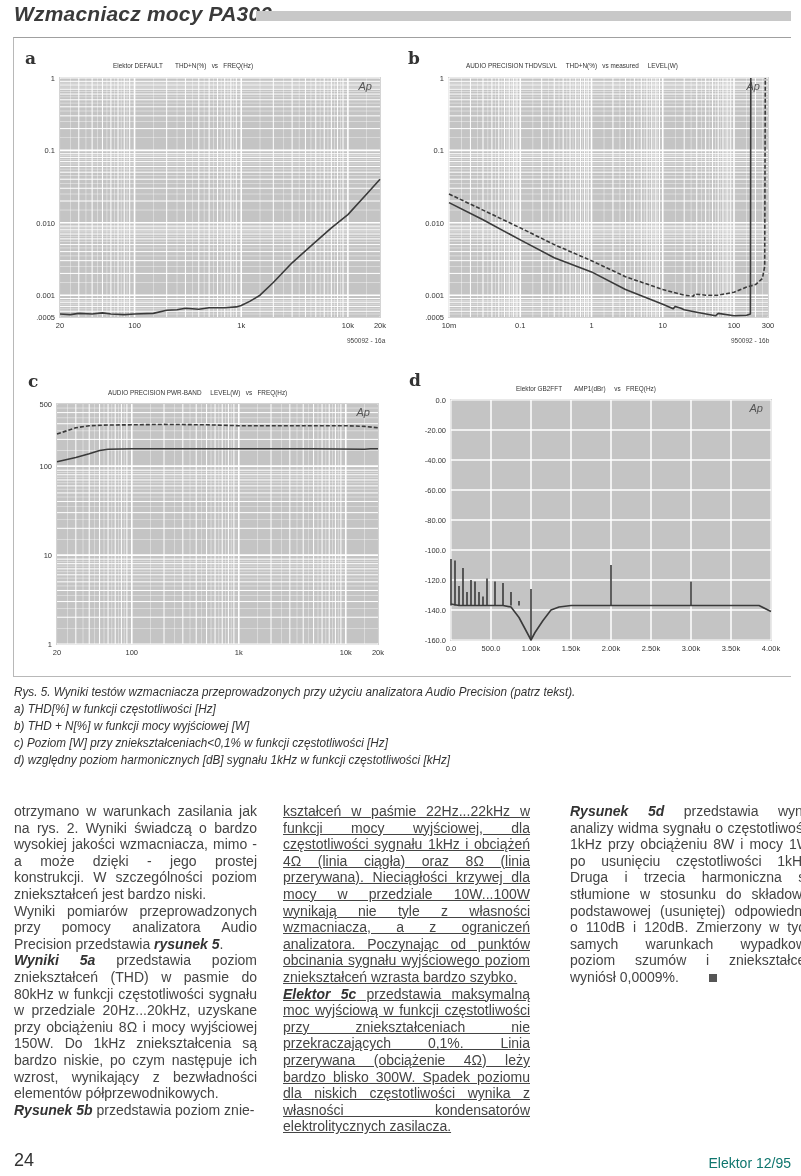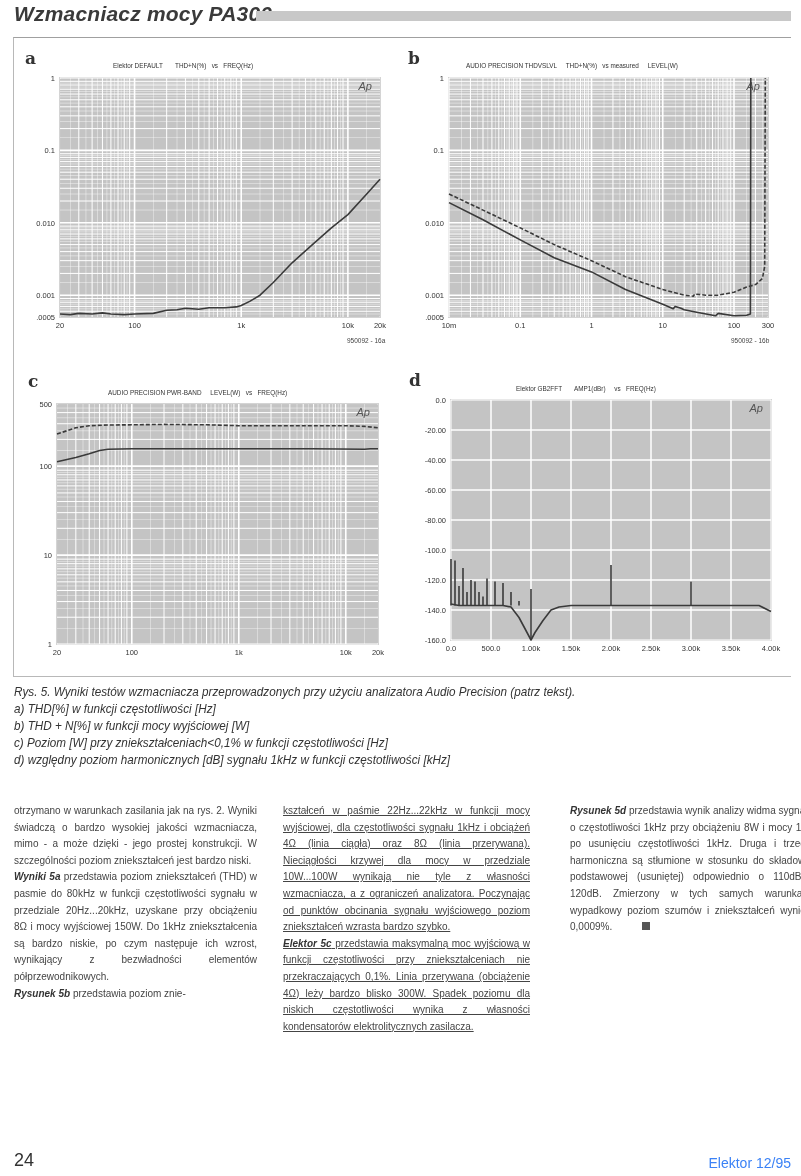--- a/index.html
+++ b/index.html
@@ -7,29 +7,29 @@
   .header-title { position:absolute; left:14px; top:2px; font-size:21px; font-weight:bold; font-style:italic; color:#3a3a3a; letter-spacing:0.2px; }
   .header-bar { position:absolute; left:256px; top:11px; width:535px; height:10px; background:#c8c8c8; }
   .figure-box { position:absolute; left:13px; top:37px; width:777px; height:638px; border:1px solid #b8b8b8; border-right:none; border-top:1px solid #a0a0a0; }
   .panel-letter { position:absolute; font-family:"DejaVu Serif", serif; font-weight:bold; font-size:17px; color:#333; }
   .chart-title { position:absolute; font-size:7.5px; color:#333; white-space:pre; transform:scaleX(0.85); transform-origin:left top; }
   .chart-svg { position:absolute; overflow:visible; }
   .tick { font-family:"Liberation Sans", sans-serif; font-size:7.5px; fill:#333; }
   .fig-code { position:absolute; font-size:6.5px; color:#444; }
   .caption { position:absolute; left:14px; top:684px; font-size:12.6px; font-style:italic; color:#333; line-height:17px; transform:scaleX(0.93); transform-origin:left top; }
   .caption div { white-space:nowrap; }
-  .col { position:absolute; top:803px; font-size:10px; line-height:16.6px; color:#444; text-align:justify; }
+  .col { position:absolute; top:803px; font-size:14px; line-height:16.6px; color:#444; text-align:justify; }
   .col p { margin:0; }
   .col b { font-style:italic; color:#333; }
   .col1 { left:14px; width:243px; }
   .col2 { left:283px; width:247px;text-decoration:underline; }
   .col3 { left:570px; width:243px; }
   .endmark { display:inline-block; width:8px; height:8px; background:#555; margin-left:30px; }
   .footer-page { position:absolute; left:14px; bottom:5px; font-size:18px; color:#333; }
-  .footer-mag { position:absolute; right:10px; bottom:5px; font-size:14px; color:#3b82f6;margin-top:35px; }
+  .footer-mag { position:absolute; right:10px; bottom:5px; font-size:14px; color:#0f766e;margin-top:35px; }
 </style>
 </head>
 <body>
 
 <div class="header-title">Wzmacniacz mocy PA300</div>
 <div class="header-bar"></div>
 
 <div class="figure-box"></div>
 
 <div class="panel-letter" style="left:25px;top:48px">a</div>
@@ -504,20 +504,21 @@
 <div class="caption">
   <div>Rys. 5. Wyniki testów wzmacniacza przeprowadzonych przy użyciu analizatora Audio Precision (patrz tekst).</div>
   <div>a) THD[%] w funkcji częstotliwości [Hz]</div>
   <div>b) THD + N[%] w funkcji mocy wyjściowej [W]</div>
   <div>c) Poziom [W] przy zniekształceniach&lt;0,1% w funkcji częstotliwości [Hz]</div>
   <div>d) względny poziom harmonicznych [dB] sygnału 1kHz w funkcji częstotliwości [kHz]</div>
 </div>
 
 <div class="col col1">
   <p>otrzymano w warunkach zasilania jak na rys. 2. Wyniki świadczą o bardzo wysokiej jakości wzmacniacza, mimo - a może dzięki - jego prostej konstrukcji. W szczególności poziom zniekształceń jest bardzo niski.</p>
+  <p><span>Wyniki pomiarów przeprowadzonych przy pomocy analizatora Audio Precision przedstawia </span><b>rysunek 5</b><span>.</span></p>
   <p><b>Wyniki 5a</b><span> przedstawia poziom zniekształceń (THD) w pasmie do 80kHz w funkcji częstotliwości sygnału w przedziale 20Hz...20kHz, uzyskane przy obciążeniu 8Ω i mocy wyjściowej 150W. Do 1kHz zniekształcenia są bardzo niskie, po czym następuje ich wzrost, wynikający z bezwładności elementów półprzewodnikowych.</span></p>
   <p><b>Rysunek 5b</b><span> przedstawia poziom znie-</span></p>
 </div>
 <div class="col col2">
   <p>kształceń w paśmie 22Hz...22kHz w funkcji mocy wyjściowej, dla częstotliwości sygnału 1kHz i obciążeń 4Ω (linia ciągła) oraz 8Ω (linia przerywana). Nieciągłości krzywej dla mocy w przedziale 10W...100W wynikają nie tyle z własności wzmacniacza, a z ograniczeń analizatora. Poczynając od punktów obcinania sygnału wyjściowego poziom zniekształceń wzrasta bardzo szybko.</p>
   <p><b>Elektor 5c</b><span> przedstawia maksymalną moc wyjściową w funkcji częstotliwości przy zniekształceniach nie przekraczających 0,1%. Linia przerywana (obciążenie 4Ω) leży bardzo blisko 300W. Spadek poziomu dla niskich częstotliwości wynika z własności kondensatorów elektrolitycznych zasilacza.</span></p>
 </div>
 <div class="col col3">
   <p><b>Rysunek 5d</b><span> przedstawia wynik analizy widma sygnału o częstotliwości 1kHz przy obciążeniu 8W i mocy 1W, po usunięciu częstotliwości 1kHz. Druga i trzecia harmoniczna są stłumione w stosunku do składowej podstawowej (usuniętej) odpowiednio o 110dB i 120dB. Zmierzony w tych samych warunkach wypadkowy poziom szumów i zniekształceń wyniósł 0,0009%.</span><span class="endmark"></span></p>
 </div>

